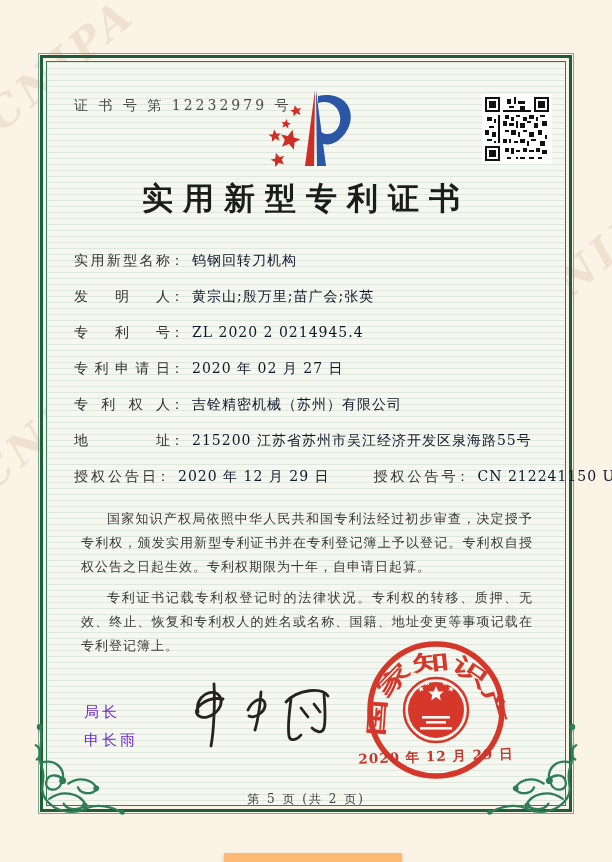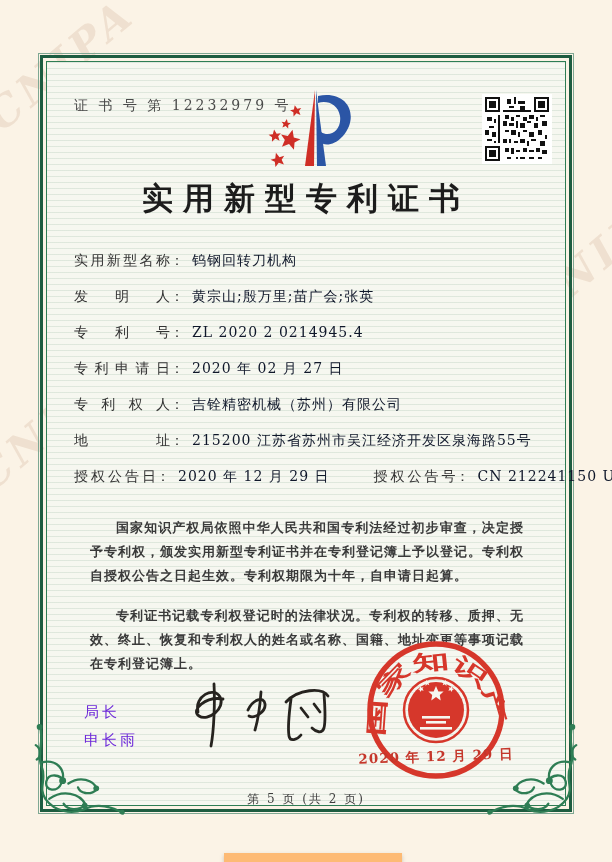--- a/index.html
+++ b/index.html
@@ -39,21 +39,21 @@
   .frow{margin-bottom:15px;line-height:21px;white-space:nowrap;}
   .flabel{display:inline-block;width:96px;text-align:justify;text-align-last:justify;color:#333;}
   .flabel2{display:inline-block;width:82px;text-align:justify;text-align-last:justify;color:#333;}
   .fcolon{color:#333;margin-right:8px;}
   .fvalue{color:#0f172a;letter-spacing:1px;}
   .grant-right{margin-left:44px;}
   .body-text{
     position:absolute;left:74px;top:500px;width:466px;
     font-size:13px;line-height:1.85;color:#3a3a3a;text-align:justify;letter-spacing:1px;
   }
-  .body-text p{margin:16px;text-indent:2em;font-weight:bold;}
+  .body-text p{margin:7px;text-indent:2em;}
   .signer{position:absolute;left:84px;top:698px;font-size:15px;letter-spacing:3px;color:#6d28d9;line-height:28px;
     font-family:"Liberation Sans",sans-serif;}
   .signature{position:absolute;left:178px;top:672px;width:160px;height:88px;}
   .seal{position:absolute;left:350px;top:628px;width:172px;height:172px;}
   .seal-date{
     position:absolute;left:350px;top:748px;width:172px;text-align:center;
     color:#c5372b;font-size:13.5px;font-weight:bold;letter-spacing:1px;transform:rotate(-2deg);
   }
   .page-footer{position:absolute;left:0;right:0;top:791px;text-align:center;font-size:12px;color:#3d3d3d;letter-spacing:2px;}
   .corner{position:absolute;width:96px;height:96px;z-index:4;}

